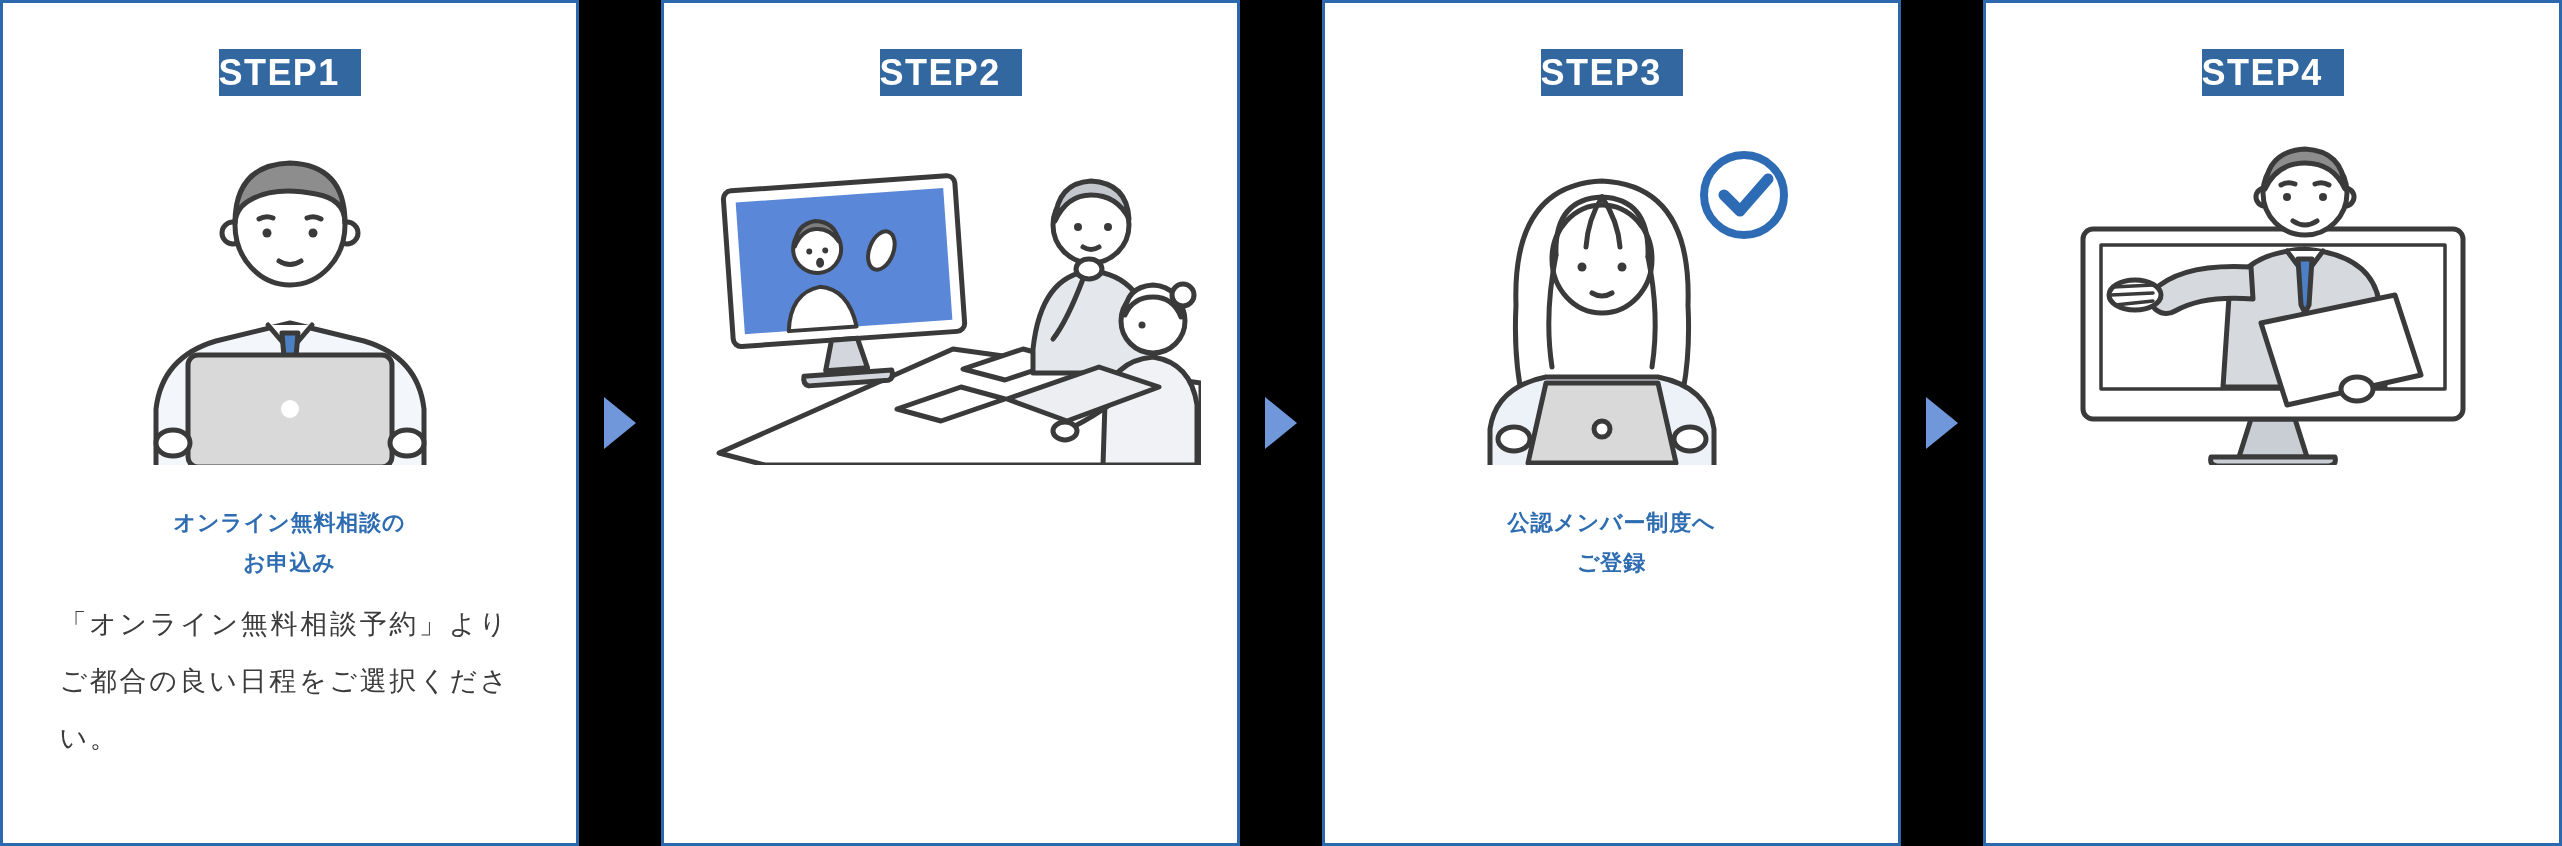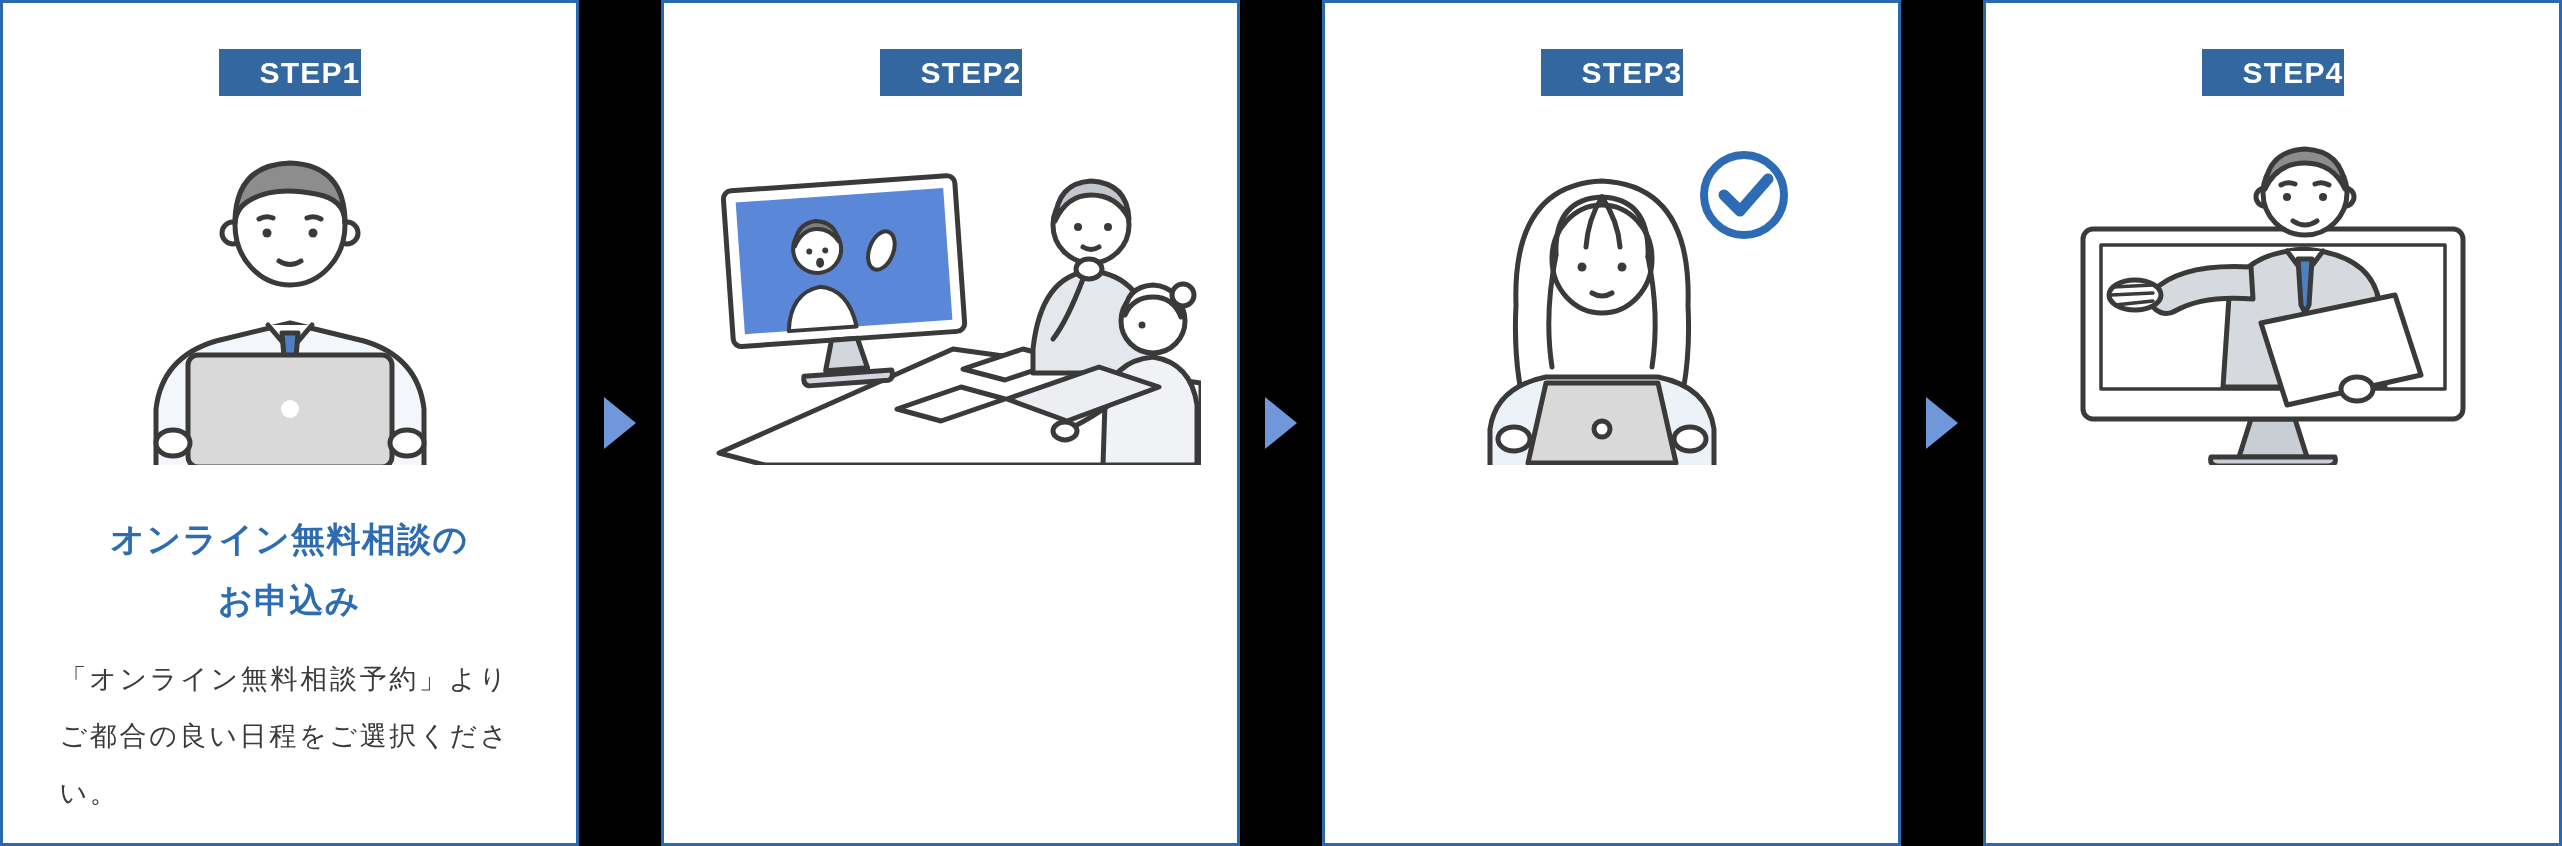--- a/index.html
+++ b/index.html
@@ -24,26 +24,26 @@
   .flow{display:flex;width:2562px;height:846px;align-items:stretch;}
   .card{
     flex:0 0 579px;height:846px;
     background:var(--card-bg);
     border:3px solid var(--card-border);
     display:flex;flex-direction:column;align-items:center;
   }
   .badge{
     margin-top:46px;width:142px;line-height:47px;
     background:var(--badge-bg);color:var(--badge-text);
-    font-size:30px;font-weight:bold;letter-spacing:.04em;text-align:right;
+    font-size:36px;font-weight:bold;letter-spacing:.04em;text-align:left;
   }
   .illo{height:407px;width:100%;display:flex;align-items:center;justify-content:center;}
   .illo svg{display:block;}
   .title{
-    margin:6px;font-size:34px;font-weight:bold;line-height:1.8;
+    margin:0;font-size:22px;font-weight:bold;line-height:1.8;
     color:var(--title-color);text-align:center;white-space:pre-line;letter-spacing:.04em;
   }
   .body{
     margin:14px 0 0;width:460px;
     font-size:27px;line-height:2.1;letter-spacing:.1em;
     color:var(--body-color);text-align:left;white-space:pre-line;
   }
   .connector{flex:0 0 82px;display:flex;align-items:center;justify-content:center;}
   .arrow{
     width:0;height:0;
@@ -161,20 +161,22 @@
           <circle cx="210" cy="294" r="8" fill="#ffffff"></circle>
           <ellipse cx="122" cy="304" rx="16" ry="12" fill="#ffffff"></ellipse>
           <ellipse cx="298" cy="304" rx="16" ry="12" fill="#ffffff"></ellipse>
         </g>
         <g>
           <circle cx="352" cy="60" r="40" fill="#ffffff" stroke="#2d6cb4" stroke-width="8"></circle>
           <path d="M332 60 L348 76 L376 44" fill="none" stroke="#2d6cb4" stroke-width="11" stroke-linecap="round" stroke-linejoin="round"></path>
         </g>
       </svg>
     </div>
+    <h3 class="title">公認メンバー制度へ
+ご登録</h3>
   </section>
 
   <div class="connector">
     <div class="arrow"></div>
   </div>
 
   <section class="card">
     <div class="badge">STEP4</div>
     <div class="illo">
       <svg width="440" height="330" viewBox="0 0 440 330">

